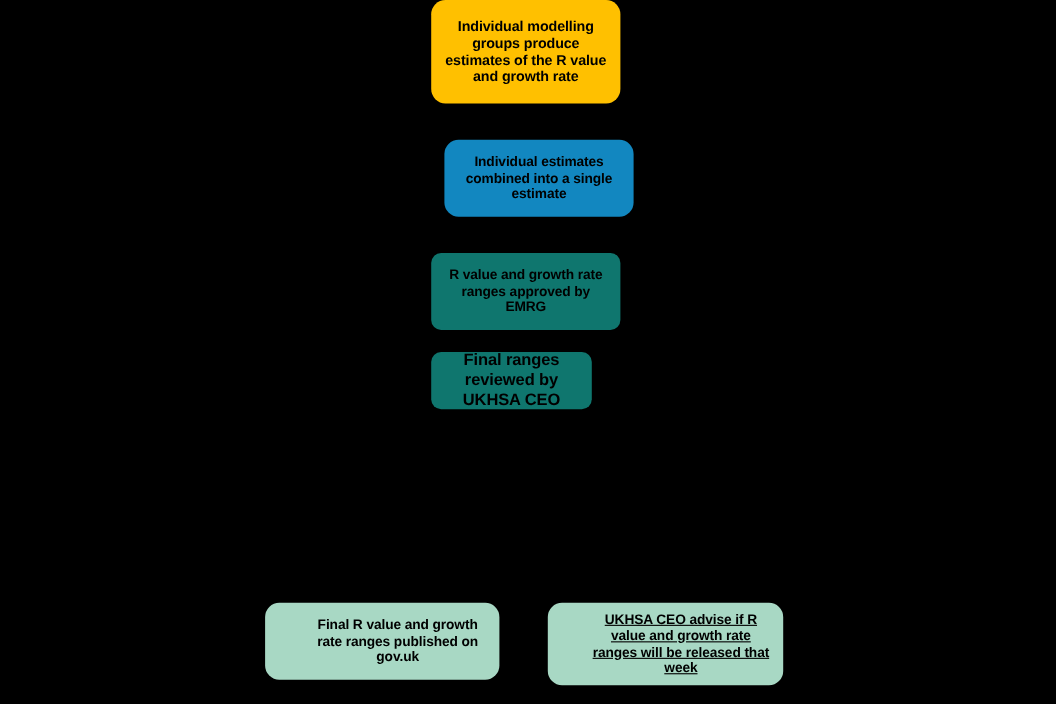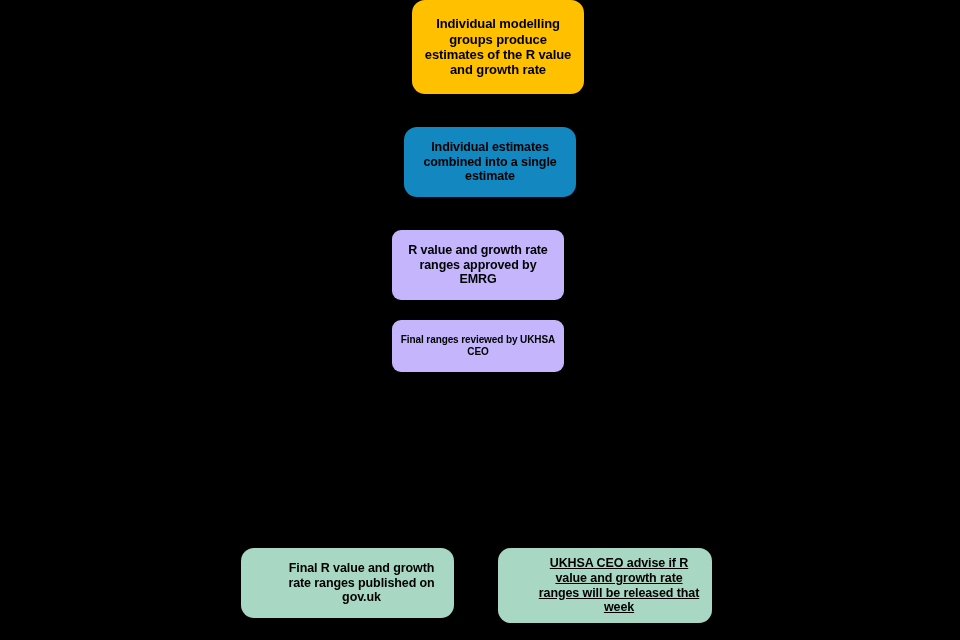--- a/index.html
+++ b/index.html
@@ -43,48 +43,48 @@
     background: #FFC000;
     border-radius: 13px;
   }
   
   .node-blue {
     background: #1287C0;
     border-radius: 13px;
   }
   
   .node-salmon {
-    background: #c4b5fd;
+    background: #0f766e;
     border-radius: 9px;
   }
   
   .node-mint {
     background: #A8D8C4;
     border-radius: 13px;
     padding-left: 36px;
   }
 </style>
 </head>
 <body>
 
 <div id="canvas">
 
-  <div class="node node-amber" style="left:392px; top:0px; width:172px; height:94px; font-size:13px;margin-left:20px;">
+  <div class="node node-amber" style="left:392px; top:0px; width:172px; height:94px; font-size:13px;">
     <span class="node-text">Individual modelling groups produce estimates of the R value and growth rate</span>
   </div>
 
   <div class="node node-blue" style="left:404px; top:127px; width:172px; height:70px; font-size:12.5px;">
     <span class="node-text">Individual estimates combined into a single estimate</span>
   </div>
 
   <div class="node node-salmon" style="left:392px; top:230px; width:172px; height:70px; font-size:12.5px;">
     <span class="node-text">R value and growth rate ranges approved by EMRG</span>
   </div>
 
-  <div class="node node-salmon" style="left:392px; top:320px; width:172px; height:52px; font-size:10px;">
+  <div class="node node-salmon" style="left:392px; top:320px; width:146px; height:52px; font-size:15px;">
     <span class="node-text">Final ranges reviewed by UKHSA CEO</span>
   </div>
 
   <div class="node node-mint" style="left:241px; top:548px; width:213px; height:70px; font-size:12.5px;">
     <span class="node-text">Final R value and growth rate ranges published on gov.uk</span>
   </div>
 
   <div class="node node-mint" style="left:498px; top:548px; width:214px; height:75px; font-size:12.5px;text-decoration:underline;">
     <span class="node-text">UKHSA CEO advise if R value and growth rate ranges will be released that week</span>
   </div>

